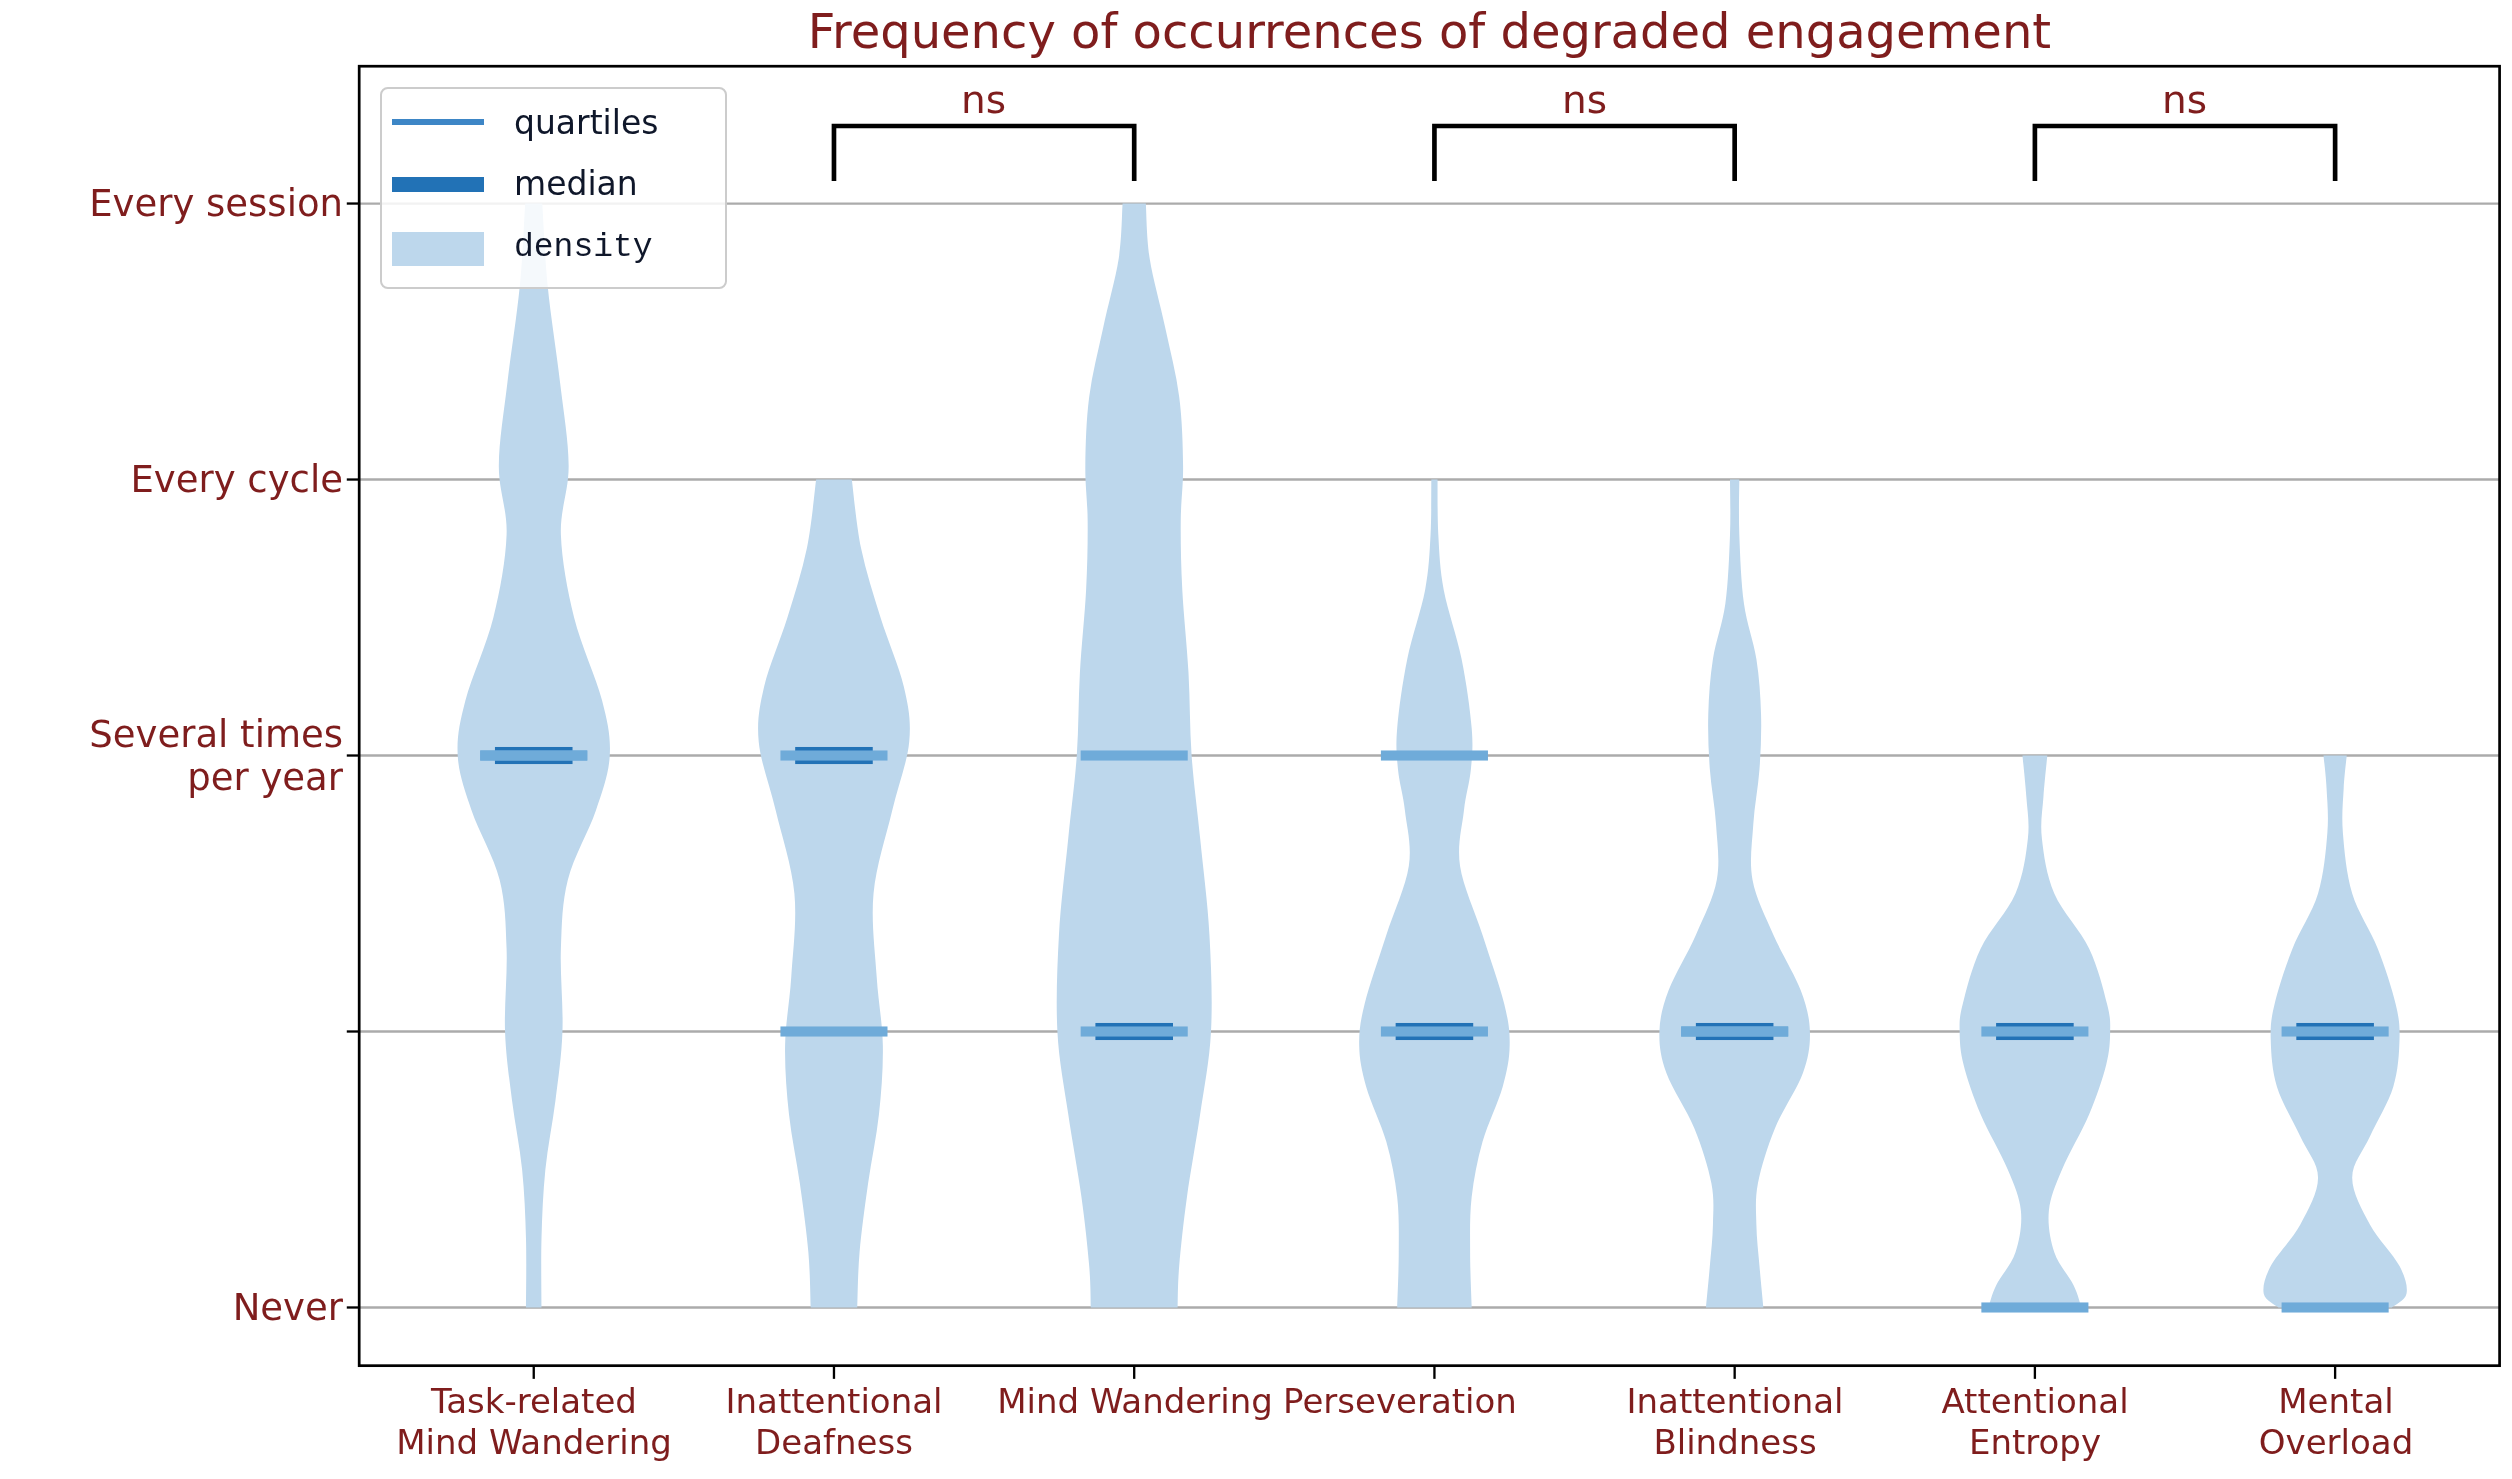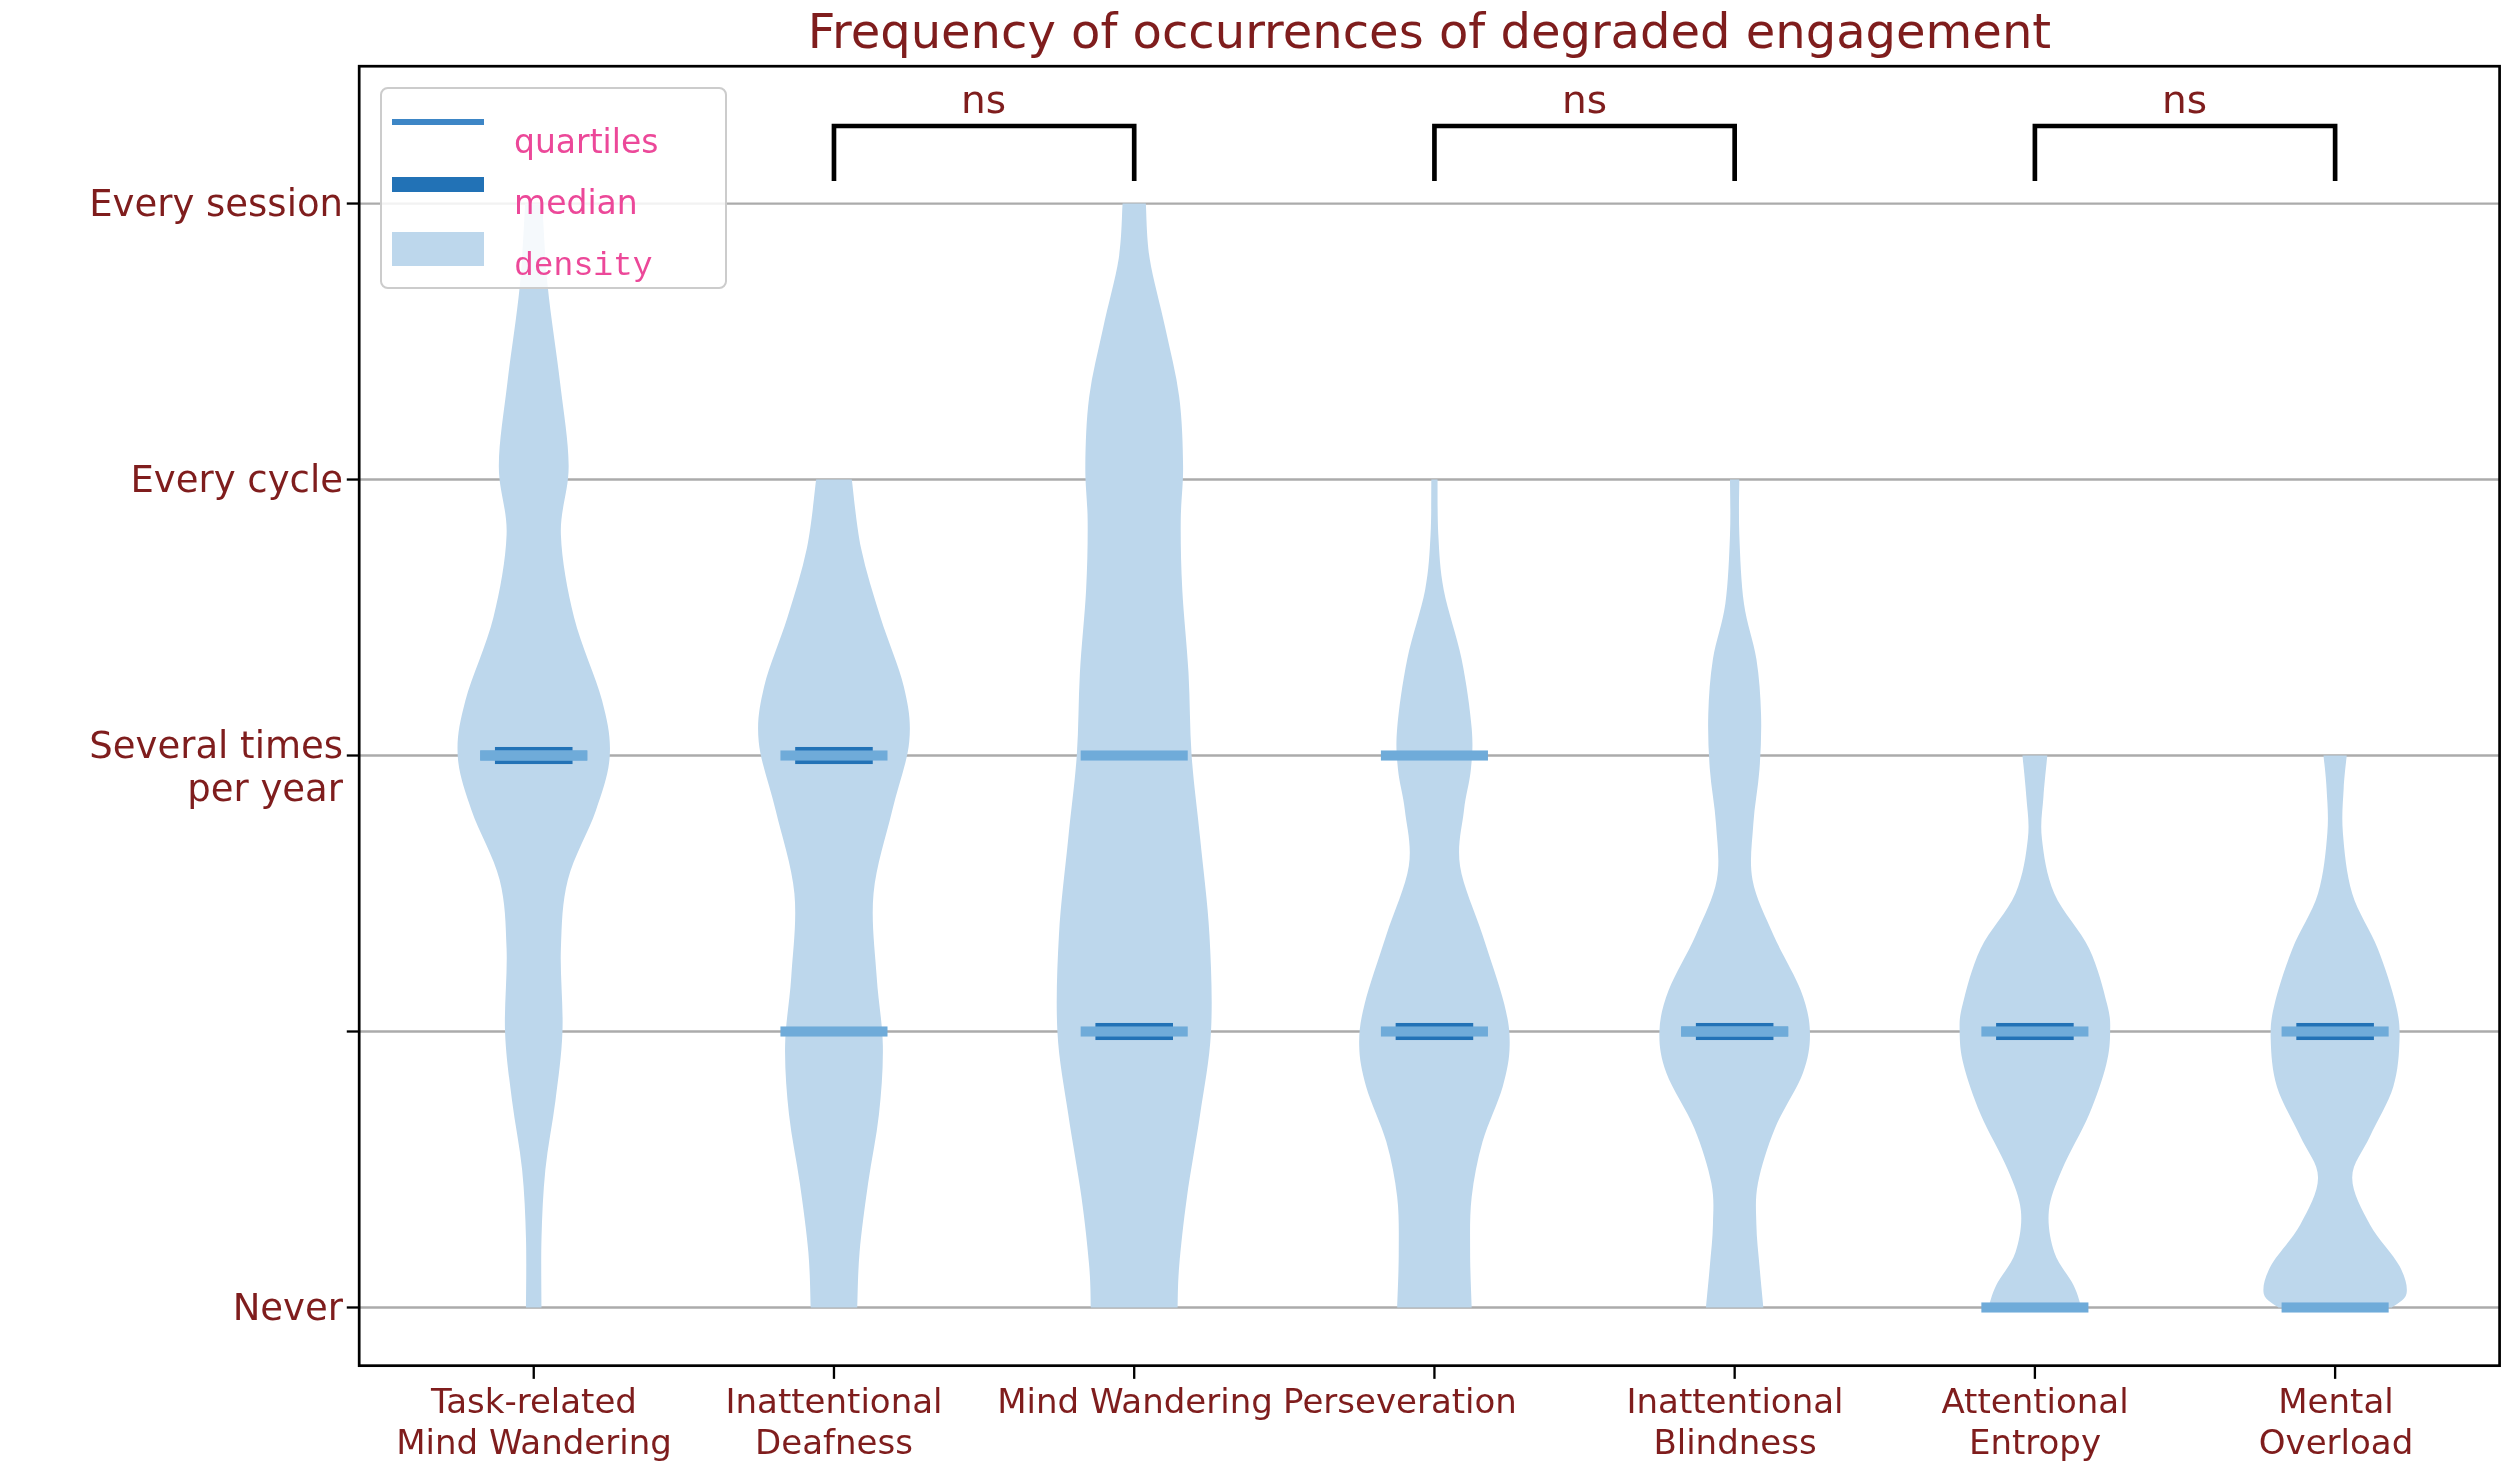--- a/index.html
+++ b/index.html
@@ -8,21 +8,21 @@
   #plot-svg{position:absolute;left:0;top:0;}
   .txt{position:absolute;color:#7f1d1d;}
   #chart-title{left:359px;top:3.1px;width:2141px;text-align:center;font-size:48px;}
   .ylab{right:2169px;text-align:right;font-size:37px;line-height:43px;white-space:nowrap;}
   .ylab2{line-height:43px;}
   .xlab{top:1381px;text-align:center;font-size:34px;line-height:41px;white-space:nowrap;}
   .nslab{top:78px;width:233px;text-align:center;font-size:39px;line-height:43px;}
   #legend-box{position:absolute;left:380px;top:87px;width:347px;height:202px;
       background:rgba(255,255,255,0.84);border:2.3px solid #cccccc;border-radius:7.8px;box-sizing:border-box;}
   .lg-swatch{position:absolute;left:392px;width:92px;}
-  .lg-label{position:absolute;left:514px;font-size:33px;line-height:37px;color:#ec4899;margin-top:19px;}
+  .lg-label{position:absolute;left:514px;font-size:33px;line-height:37px;color:#0f172a;}
 </style>
 </head>
 <body>
 
 <div id="fig">
 
   <div id="canvas-holder">
       <svg id="plot-svg" width="2512" height="1480" viewBox="0 0 3238 1907">
         <line x1="463" x2="3222" y1="262" y2="262" stroke="#ababab" stroke-width="3"></line>
         <line x1="463" x2="3222" y1="617.75" y2="617.75" stroke="#ababab" stroke-width="3"></line>
@@ -85,21 +85,21 @@
   <div class="lg-label" style="top:229px;font-family:Liberation Mono, monospace;">density</div>
 
   <div class="txt" id="chart-title">Frequency of occurrences of degraded engagement</div>
 
   <div class="txt ylab" style="top:182px;">
     <div>Every session</div>
   </div>
   <div class="txt ylab" style="top:458px;">
     <div>Every cycle</div>
   </div>
-  <div class="txt ylab ylab2" style="top:713px;margin-top:11px;">
+  <div class="txt ylab ylab2" style="top:713px;">
     <div>Several times</div>
     <div>per year</div>
   </div>
   <div class="txt ylab" style="top:1286px;">
     <div>Never</div>
   </div>
 
   <div class="txt xlab" style="left:301px;width:466px;">
     <div>Task-related</div>
     <div>Mind Wandering</div>

